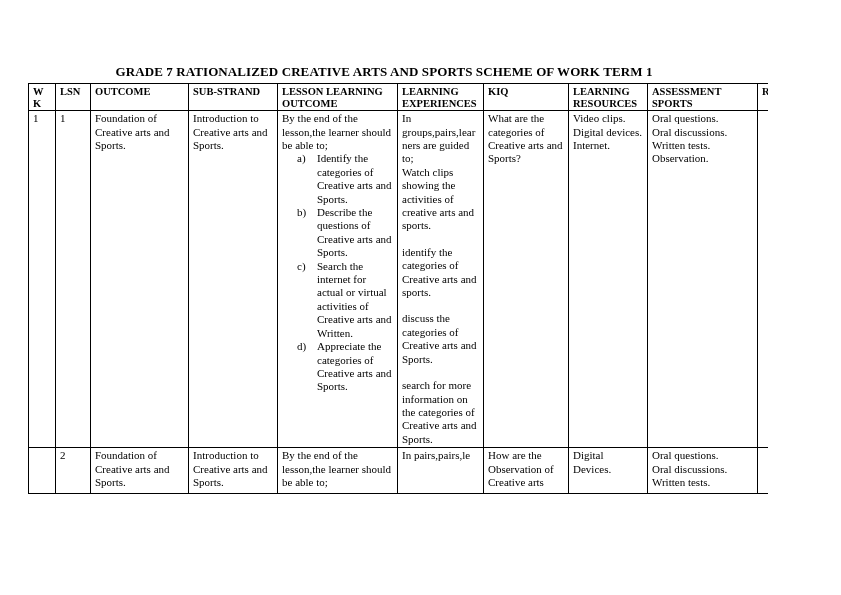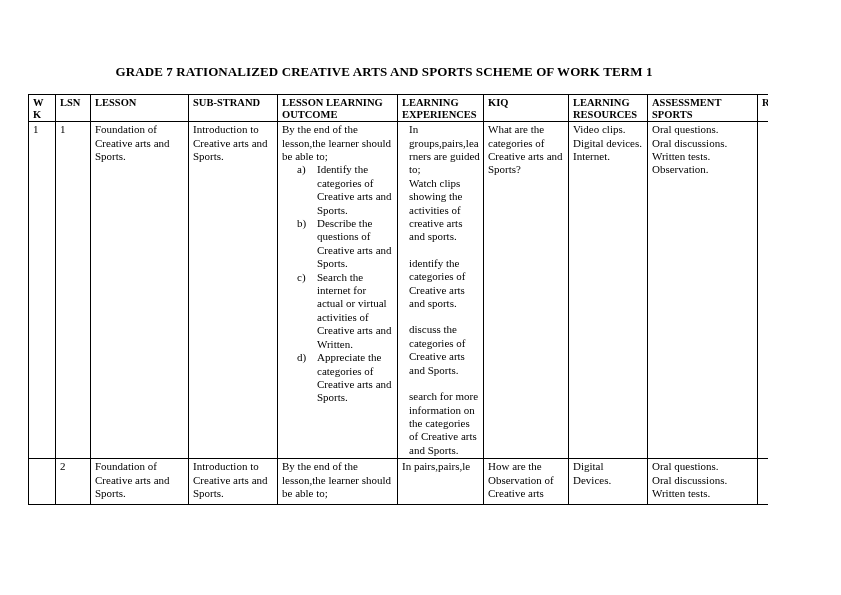--- a/index.html
+++ b/index.html
@@ -6,35 +6,35 @@
   .page {
     position:relative; width:768px; height:595px; background:#ffffff;
     font-family:"Liberation Serif", serif; color:#000;
     overflow:hidden;
   }
   .doc-title {
     position:absolute; top:64px; left:0; width:100%;
     text-align:center; font-weight:bold; font-size:13px; letter-spacing:0.1px;
   }
   table.sow {
-    position:absolute; left:28px; top:94px; width:784px;
+    position:absolute; left:28px; top:83px; width:784px;
     border-collapse:collapse; table-layout:fixed;
   }
   .sow th, .sow td {
     border:1px solid #000; vertical-align:top;
     padding:1px 3px 1px 4px;
     font-size:11px; line-height:13.4px;
     overflow-wrap:break-word; word-wrap:break-word;
   }
   .sow th {
     text-align:left; font-weight:bold; font-size:10.5px; line-height:11.6px;
     padding-top:2px; height:21px;
   }
   .cell-text { white-space:pre-line; }
-  .para { margin:0 0 13px 7px; white-space:pre-line; }
+  .para { margin:0 0 13px 0; white-space:pre-line; }
   .para:last-child { margin-bottom:0; }
   .outcome-intro { margin:0; }
   .outcome-list { margin-left:15px; }
   .outcome-item { display:flex; }
   .outcome-marker { flex:0 0 20px; }
   .outcome-text { flex:1; min-width:0; }
   tr.row-2 td { height:43px; }
 </style>
 </head>
 <body>
@@ -53,21 +53,21 @@
         <col style="width:86px">
       <col style="width:85px">
         <col style="width:79px">
         <col style="width:110px">
       <col style="width:55px">
     </colgroup>
     <thead>
       <tr>
         <th>W K</th>
         <th>LSN</th>
-        <th>LESSON</th>
+        <th>OUTCOME</th>
         <th>SUB-STRAND</th>
         <th>LESSON LEARNING OUTCOME</th>
         <th>LEARNING EXPERIENCES</th>
         <th>KIQ</th>
         <th>LEARNING RESOURCES</th>
         <th>ASSESSMENT SPORTS</th>
         <th>REFL</th>
       </tr>
     </thead>
     <tbody>

